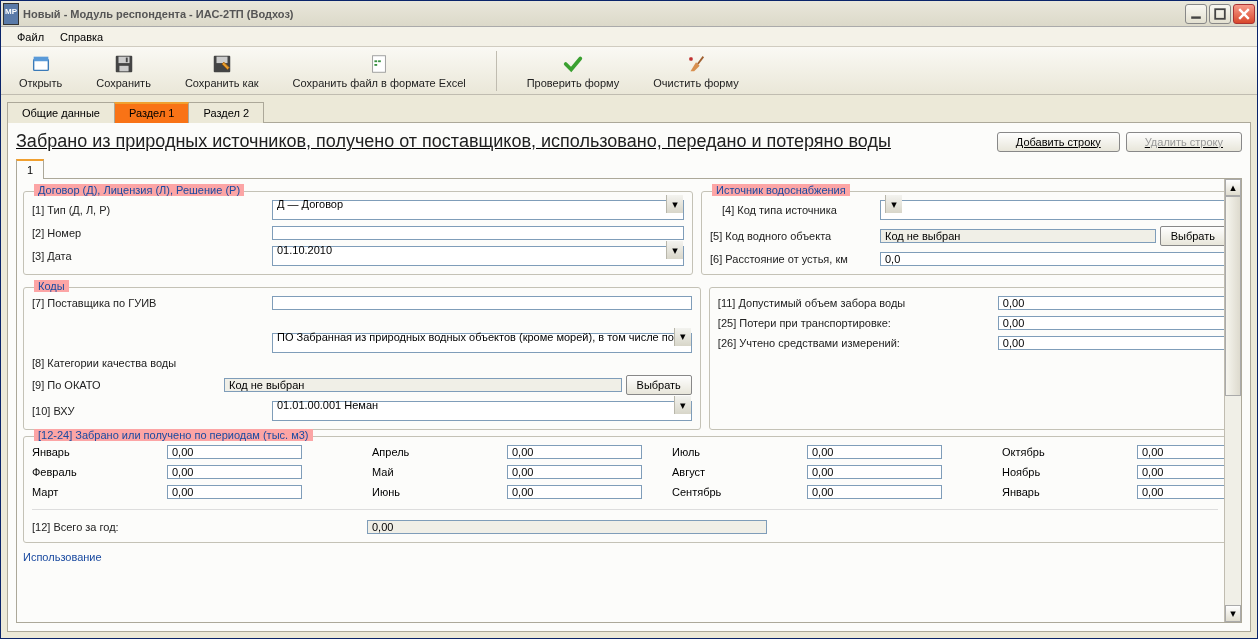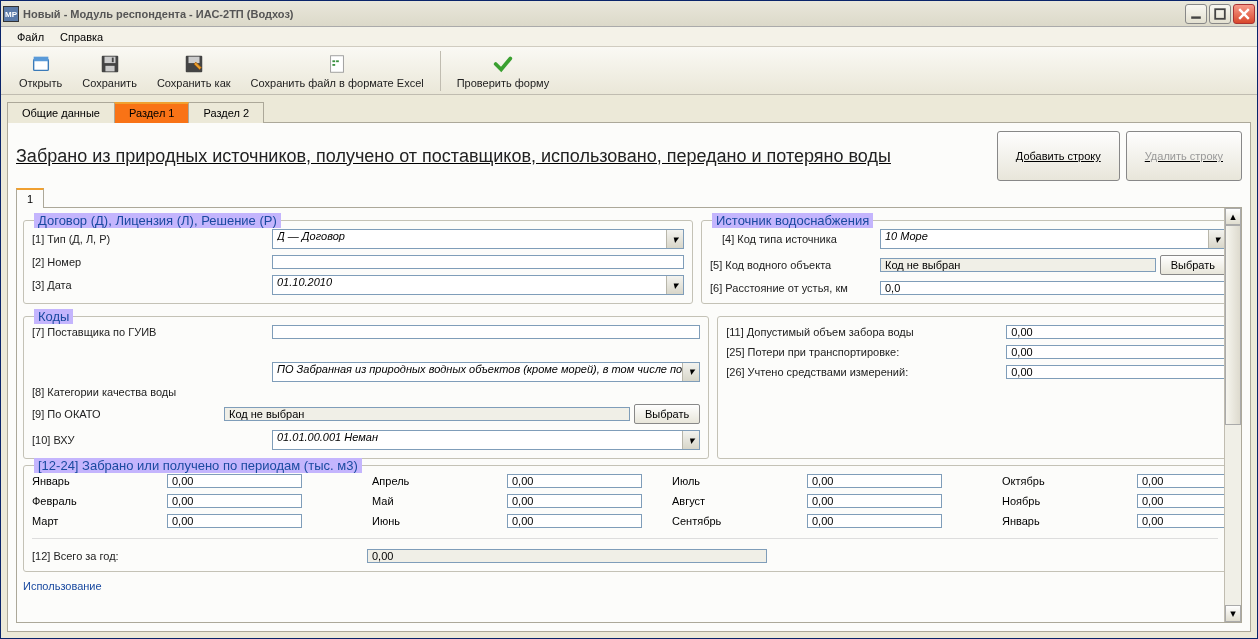--- a/index.html
+++ b/index.html
@@ -1,55 +1,55 @@
 <!DOCTYPE html>
 <html><head>
 <meta charset="utf-8">
 <style>
 * { box-sizing: border-box; font-family: Tahoma, Arial, sans-serif; font-size: 11px; }
 body { margin: 0; background: #d4d0c8; }
 .window { width: 1258px; height: 639px; background: #ece9d8; border: 1px solid #0a246a; display: flex; flex-direction: column; }
 .titlebar { background: linear-gradient(#e9e7db, #dcd9c9); height: 26px; display: flex; align-items: center; padding: 0 2px; border-bottom: 1px solid #aaa; }
-.titlebar-icon { width: 16px; height: 16px; background: #5a7aa8; color: #fff; font-size: 8px; font-weight: bold; text-align: center; line-height: 16px; margin-right: 4px; border: 1px solid #333; }
+.titlebar-icon { width: 16px; height: 22px; background: #5a7aa8; color: #fff; font-size: 8px; font-weight: bold; text-align: center; line-height: 16px; margin-right: 4px; border: 1px solid #333; }
 .titlebar-text { color: #555; font-weight: bold; flex: 1; }
 .win-btns { display: flex; gap: 2px; }
 .win-btn { width: 22px; height: 20px; border: 1px solid #888; border-radius: 3px; background: linear-gradient(#f8f7f2,#e3e0d0); display: flex; align-items: center; justify-content: center; cursor: pointer; }
 .win-btn.close { background: linear-gradient(#f79b8a,#d8472b); border-color: #a33; }
 .win-btn svg { width: 12px; height: 12px; }
 .menubar { background: #f4f2e8; height: 20px; display: flex; align-items: center; padding: 0 8px; border-bottom: 1px solid #d0ccc0; }
 .menu-item { padding: 2px 8px; cursor: pointer; }
-.toolbar { background: linear-gradient(#faf9f4,#eae7d8); height: 48px; display: flex; align-items: center; padding: 0 8px; border-bottom: 1px solid #c0bcb0; }
+.toolbar { background: linear-gradient(#faf9f4,#eae7d8); height: 48px; display: flex; align-items: center; padding: 0 8px; border-bottom: 1px solid #c0bcb0; gap: 14px; }
 .tool-sep { width: 1px; height: 40px; background: #c0bcb0; margin: 0 6px; }
 .tool-btn { display: flex; flex-direction: column; align-items: center; justify-content: center; padding: 2px 10px; cursor: pointer; }
 .tool-btn .ticon { width: 22px; height: 22px; margin-bottom: 2px; }
 .tool-btn .tlabel { font-size: 11px; color: #222; }
 .tabs-outer { padding: 6px 6px 0 6px; }
 .tabs-row { display: flex; border-bottom: 1px solid #aca899; }
 .tab { padding: 4px 14px; background: #ece9d8; border: 1px solid #aca899; border-bottom: none; margin-right: -1px; position: relative; top: 1px; cursor: pointer; }
 .tab.active { background: #f97316; border-top: 2px solid #f0a030; padding-top: 3px; z-index: 2; }
 .content { flex: 1; background: #fcfcfa; margin: 0 6px 6px 6px; border: 1px solid #aca899; border-top: none; padding: 8px; overflow: hidden; display: flex; flex-direction: column; }
 .section-header { display: flex; align-items: center; margin-bottom: 6px; text-decoration: underline; }
 .section-title { font-size: 18px; color: #222; flex: 1; }
-.hdr-btn { padding: 18px 18px; background: linear-gradient(#fefefe,#e8e6da); border: 1px solid #888; border-radius: 3px; margin-left: 6px; cursor: pointer; }
+.hdr-btn { padding: 3px 18px; background: linear-gradient(#fefefe,#e8e6da); border: 1px solid #888; border-radius: 3px; margin-left: 6px; cursor: pointer; }
 .hdr-btn.disabled { color: #999; }
 .inner-tabs-row { display: flex; border-bottom: 1px solid #aca899; }
 .inner-tab { padding: 3px 10px; background: #fcfcfa; border: 1px solid #aca899; border-bottom: none; border-top: 2px solid #f0a030; position: relative; top: 1px; cursor: pointer; }
 .form-body { flex: 1; background: #fcfcfa; border: 1px solid #aca899; border-top: none; padding: 6px; overflow-y: auto; position: relative; }
 .scrollbar { position: absolute; right: 0; top: 0; bottom: 0; width: 17px; background: #f0efe7; border-left: 1px solid #c0bcb0; display: flex; flex-direction: column; }
 .scroll-btn { height: 17px; background: linear-gradient(#fefefe,#e0ddcf); border: 1px solid #aaa; display: flex; align-items: center; justify-content: center; }
 .scroll-thumb { flex: 0 0 200px; background: linear-gradient(90deg,#f6f5ee,#dddace); border: 1px solid #aaa; margin: 0; }
 .scroll-track { flex: 1; }
 .row { display: flex; gap: 8px; margin-bottom: 6px; }
 .groupbox { border: 1px solid #c4c2b6; border-radius: 3px; padding: 8px; position: relative; margin-top: 6px; }
-.groupbox > legend, .group-legend { position: absolute; top: -8px; left: 10px; background: #c4b5fd; padding: 0 4px; color: #1a4aa0; font-size: 13px; }
+.groupbox > legend, .group-legend { position: absolute; top: -8px; left: 10px; background: #fca5a5; padding: 0 4px; color: #1a4aa0; font-size: 11px; }
 .field-row { display: flex; align-items: center; margin-bottom: 6px; }
 .field-label { color: #222; }
 input[type=text], .text-input { height: 14px; border: 1px solid #7f9db9; background: #fff; padding: 1px 4px; font-size: 11px; }
 .text-input.ro { background: #f0efe7; }
-.select { height: 20px; border: 1px solid #7f9db9; background: #fff; display: flex; align-items: flex-start; padding: 0 0 12px 4px; font-style: italic; }
+.select { height: 20px; border: 1px solid #7f9db9; background: #fff; display: flex; align-items: center; padding: 0 0 12px 4px; }
 .select-text { flex: 1; overflow: hidden; white-space: nowrap; }
 .select-arrow { width: 17px; height: 18px; background: linear-gradient(#f3f3ef,#d8d6c9); border-left: 1px solid #b8b6aa; display: flex; align-items: center; justify-content: center; }
 .btn-small { height: 20px; padding: 0 10px; background: linear-gradient(#fefefe,#e8e6da); border: 1px solid #888; border-radius: 2px; cursor: pointer; margin-left: 4px; }
 .months-grid { display: grid; grid-template-columns: 135px 135px 70px 135px 135px 30px 135px 135px 60px 135px 135px; gap: 6px 0; align-items: center; }
 .months-grid .ml { padding-right: 8px; }
 .usage-legend { color: #1a4aa0; margin-top: 8px; }
 </style>
 </head>
 <body>
 
@@ -116,20 +116,29 @@
         </svg>
       <span class="tlabel">Сохранить файл в формате Excel</span>
     </div>
     <div class="tool-sep"></div>
     <div class="tool-btn">
       <svg class="ticon" viewBox="0 0 24 24">
           <path d="M4 12 L10 18 L20 6" fill="none" stroke="#3aa030" stroke-width="4" stroke-linecap="round"></path>
         </svg>
       <span class="tlabel">Проверить форму</span>
     </div>
+    <div class="tool-btn">
+      <svg class="ticon" viewBox="0 0 24 24">
+          <path d="M6 20 L12 10 L16 14 L10 20 Z" fill="#d89050"></path>
+          <line x1="14" y1="12" x2="20" y2="4" stroke="#a06030" stroke-width="2"></line>
+          <line x1="5" y1="5" x2="8" y2="8" stroke="#c03030" stroke-width="2"></line>
+          <line x1="8" y1="5" x2="5" y2="8" stroke="#c03030" stroke-width="2"></line>
+        </svg>
+      <span class="tlabel">Очистить форму</span>
+    </div>
   </div>
 
   <div class="tabs-outer">
     <div class="tabs-row">
       <div class="tab">Общие данные</div>
       <div class="tab active">Раздел 1</div>
       <div class="tab">Раздел 2</div>
     </div>
   </div>
 
@@ -168,21 +177,20 @@
               <div class="select-arrow">▾</div>
             </div>
           </div>
         </div>
 
         <div class="groupbox" style="flex:1;">
           <div class="group-legend">Источник водоснабжения</div>
           <div class="field-row">
             <div class="field-label" style="width:170px;padding-left:12px;">[4] Код типа источника</div>
             <div class="select" style="flex:1;">
-              <div class="select-text">10 Море</div>
               <div class="select-arrow">▾</div>
             </div>
           </div>
           <div class="field-row">
             <div class="field-label" style="width:170px;">[5] Код водного объекта</div>
             <input class="text-input ro" style="flex: 1 1 0%;" readonly="" value="Код не выбран">
             <button class="btn-small">Выбрать</button>
           </div>
           <div class="field-row" style="margin-bottom:0;">
             <div class="field-label" style="width:170px;">[6] Расстояние от устья, км</div>

